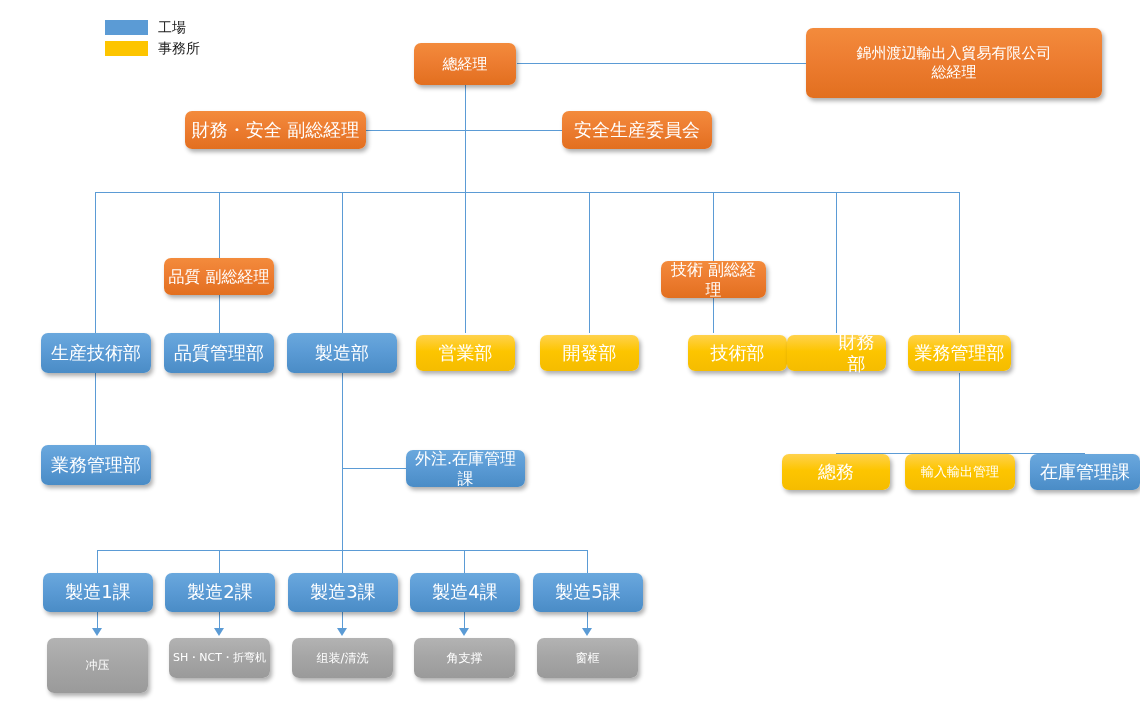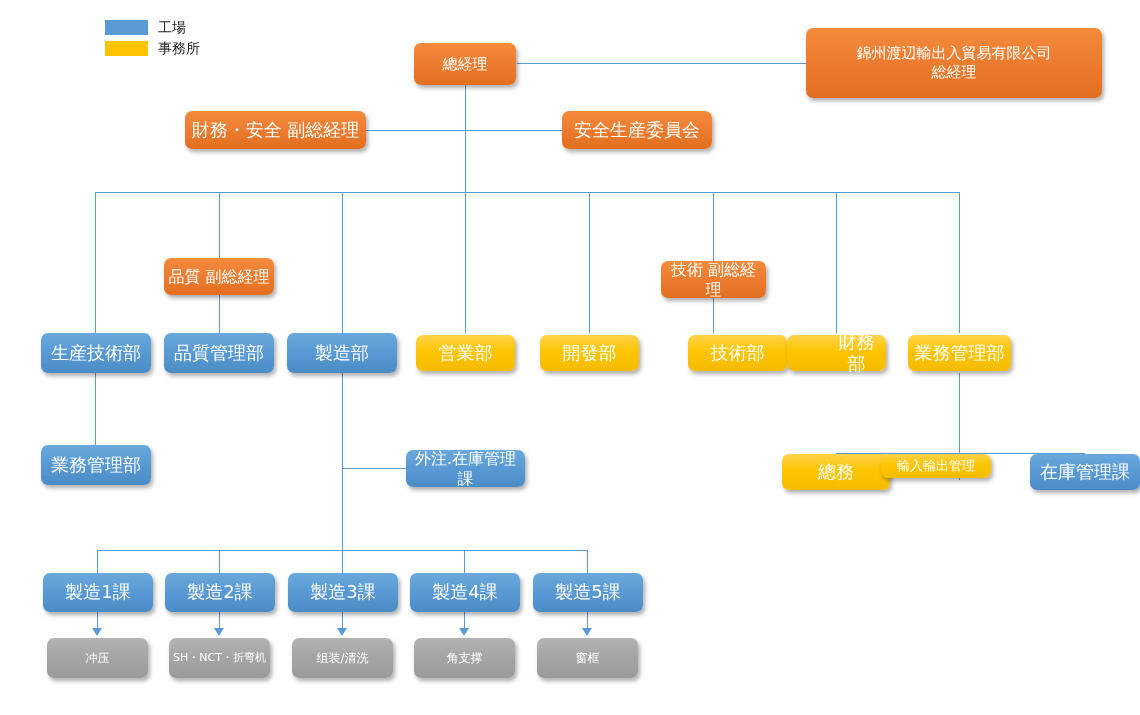--- a/index.html
+++ b/index.html
@@ -220,21 +220,21 @@
   </div>
 
   <div class="node blue fs12" style="left:381px; top:450px; width:119px; height:37px;">
     <span>外注.在庫管理課</span>
   </div>
 
   <div class="node yellow fs14" style="left:757px; top:454px; width:108px; height:36px;">
     <span>總務</span>
   </div>
 
-  <div class="node yellow fs13" style="left:856px; top:454px; width:110px; height:24px;">
+  <div class="node yellow fs13" style="left:880px; top:454px; width:110px; height:36px;">
     <span>輸入輸出管理</span>
   </div>
 
   <div class="node blue fs14" style="left:1005px; top:454px; width:110px; height:36px;">
     <span>在庫管理課</span>
   </div>
 
   <div class="node blue fs14" style="left:18px; top:573px; width:110px; height:39px;">
     <span>製造1課</span>
   </div>
@@ -244,21 +244,21 @@
   <div class="node blue fs14" style="left:263px; top:573px; width:110px; height:39px;">
     <span>製造3課</span>
   </div>
   <div class="node blue fs14" style="left:385px; top:573px; width:110px; height:39px;">
     <span>製造4課</span>
   </div>
   <div class="node blue fs14" style="left:508px; top:573px; width:110px; height:39px;">
     <span>製造5課</span>
   </div>
 
-  <div class="node gray" style="left:22px; top:638px; width:101px; height:40px;">
+  <div class="node gray" style="left:22px; top:638px; width:101px; height:55px;">
     <span>冲压</span>
   </div>
   <div class="node gray fs11" style="left:144px; top:638px; width:101px; height:40px;">
     <span>SH・NCT・折弯机</span>
   </div>
   <div class="node gray" style="left:267px; top:638px; width:101px; height:40px;">
     <span>组装/清洗</span>
   </div>
   <div class="node gray" style="left:389px; top:638px; width:101px; height:40px;">
     <span>角支撑</span>

